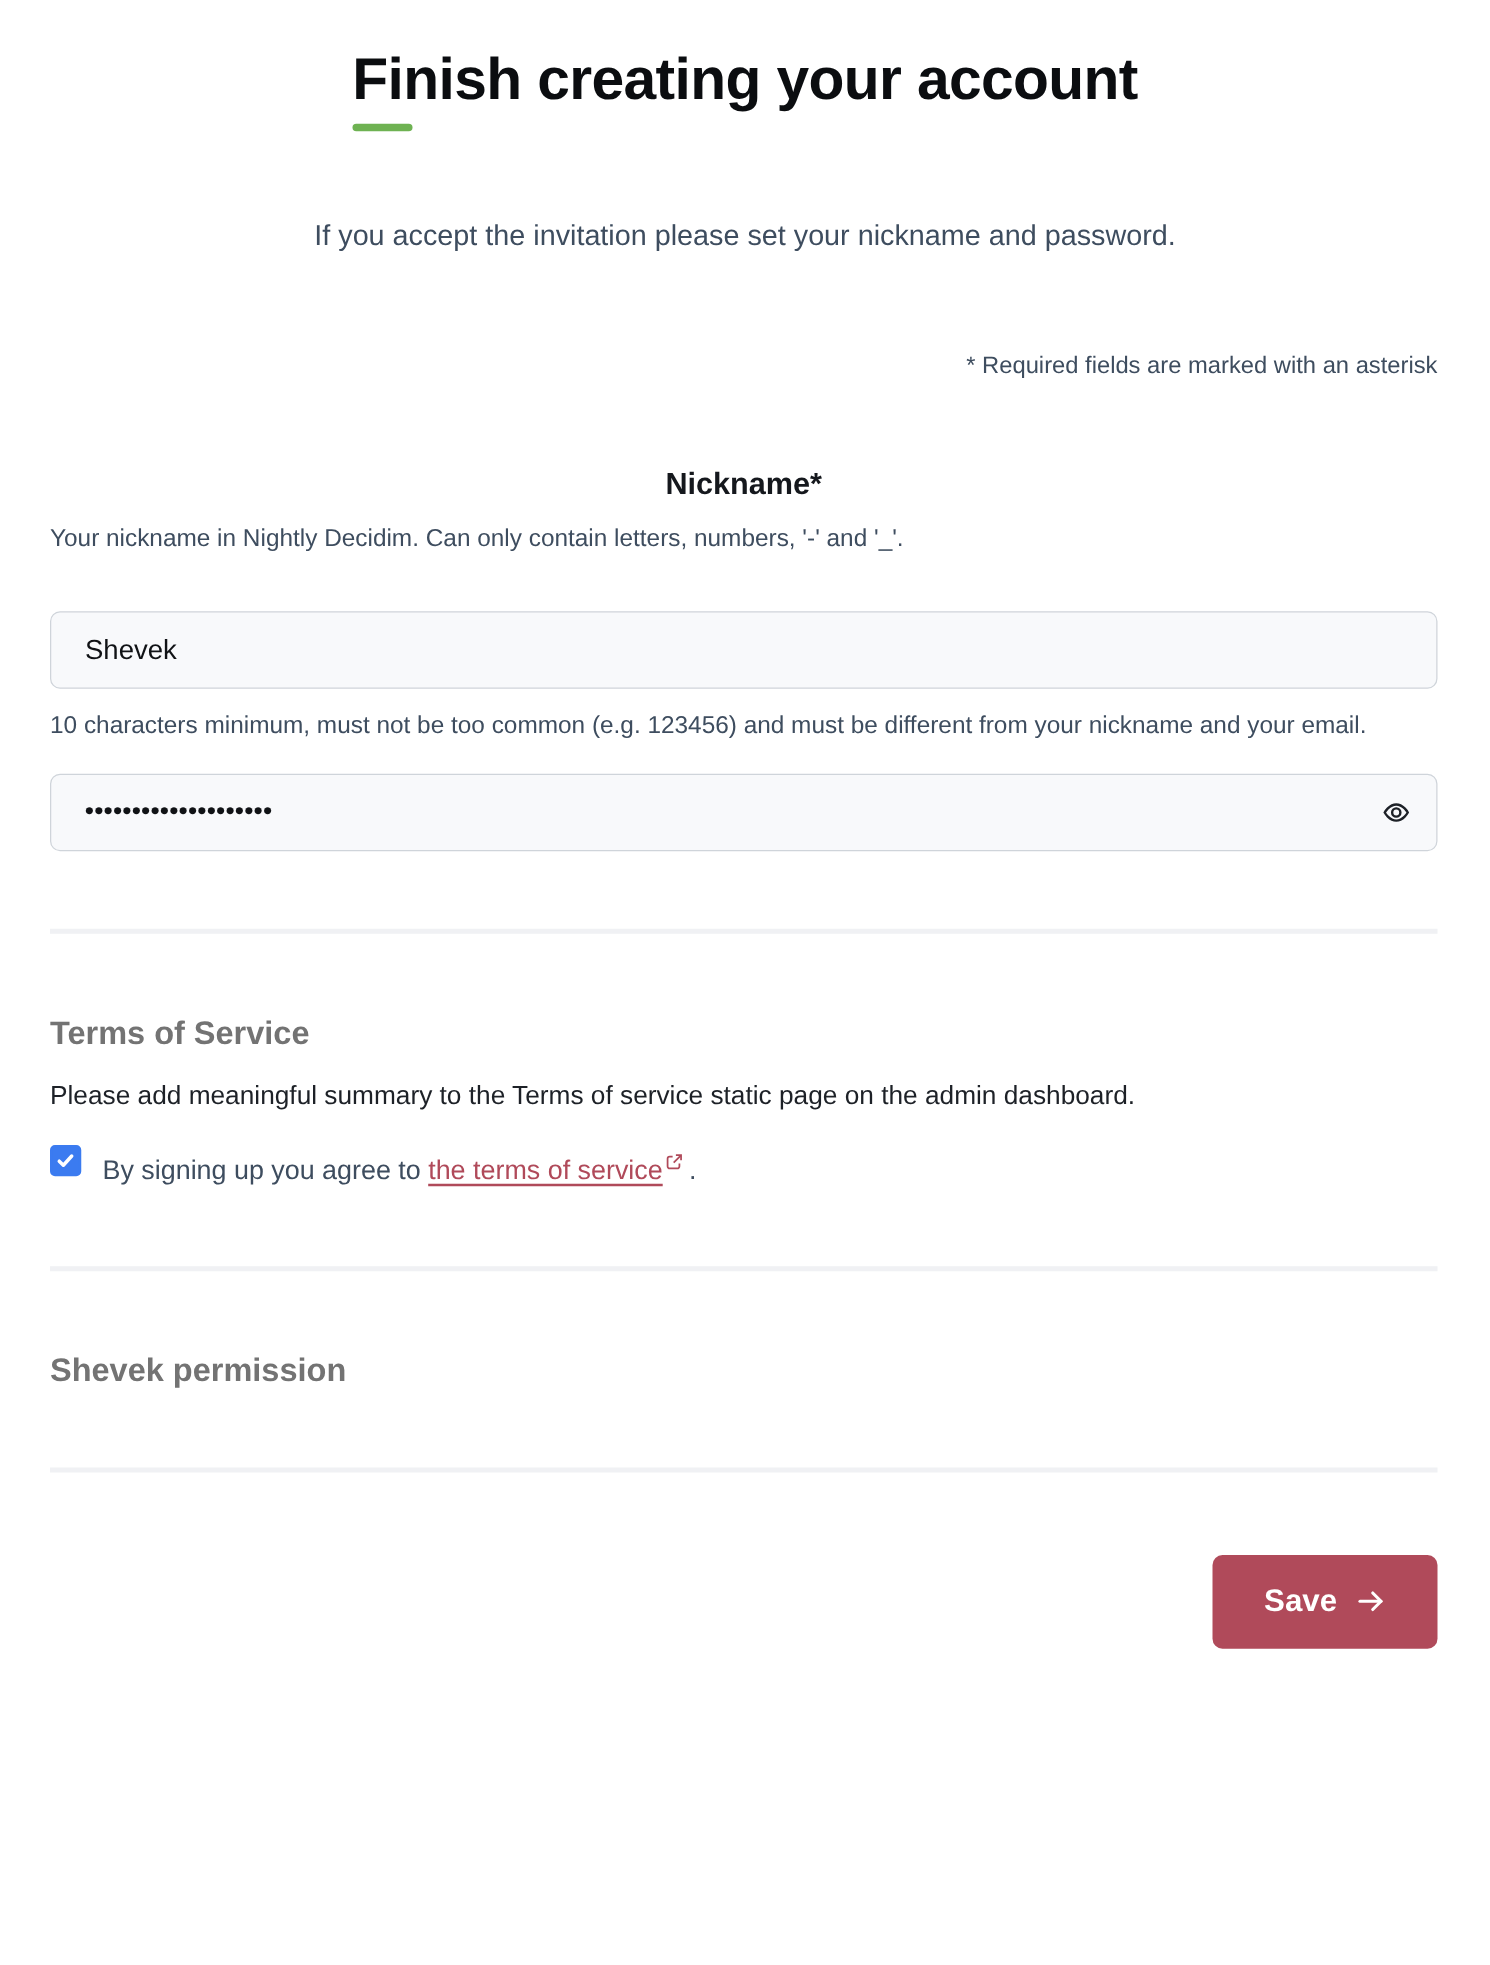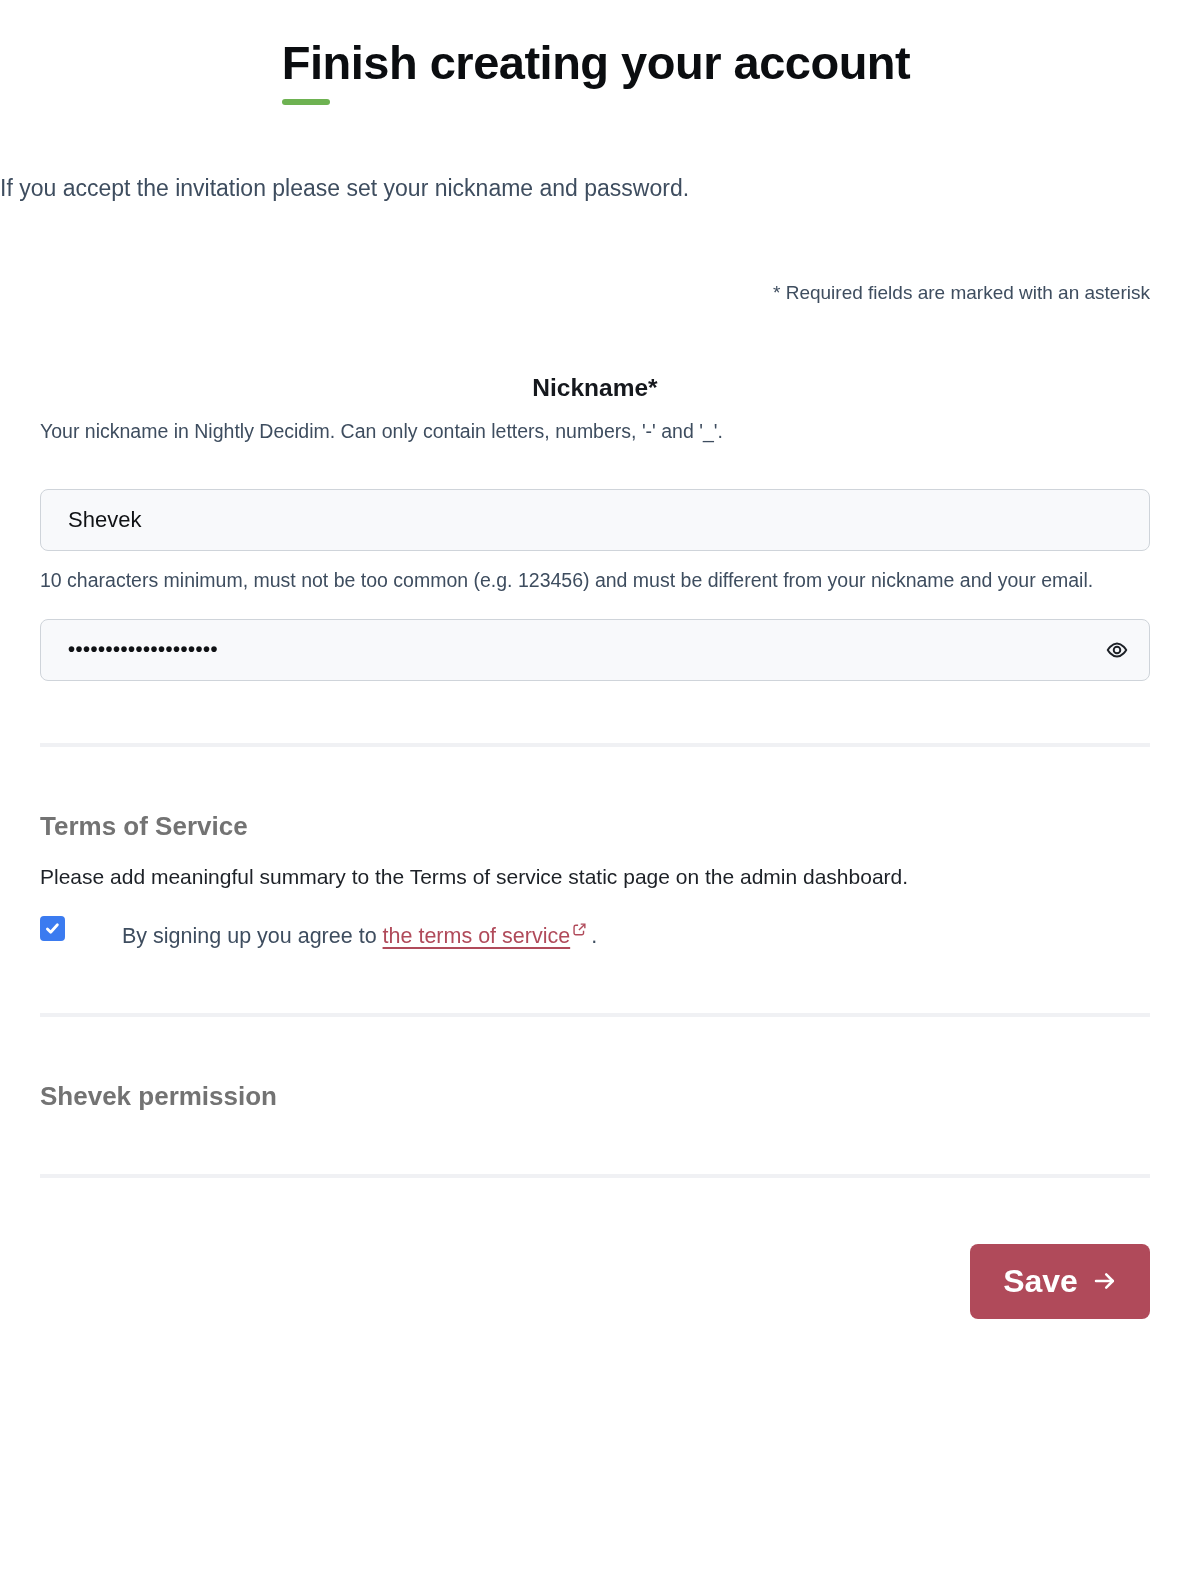--- a/index.html
+++ b/index.html
@@ -25,21 +25,21 @@
   .title-accent {
     width: 48px; height: 6px;
     background: #6eb252;
     border-radius: 3px;
     margin-top: 9px;
   }
   .subtitle {
     margin: 70px 0 0 0;
     font-size: 23px;
     color: #3e4d5f;
-    text-align: left;
+    text-align: center;
   }
 
   
   .form-area { padding: 0 42px 0 40px; }
   .required-note {
     margin: 80px 0 0 0;
     font-size: 19px;
     color: #3e4d5f;
     text-align: right;
   }
@@ -105,21 +105,20 @@
     margin: 23px 0 0 0;
     font-size: 21px;
     color: #1d2127;
   }
 
   .check-row {
     display: flex;
     align-items: flex-start;
     margin-top: 27px;
     cursor: pointer;
-    gap: 40px;
   }
   .checkbox {
     flex: 0 0 auto;
     width: 23px; height: 23px;
     border: 2px solid #9aa1aa;
     border-radius: 4px;
     background: #fff;
     margin-top: 1px;
     display: inline-flex;
     align-items: center;
@@ -163,21 +162,21 @@
     justify-content: center;
     gap: 15px;
     min-width: 180px;
     height: 75px;
     padding: 0 32px;
     background: #b04a5a;
     color: #ffffff;
     border: none;
     border-radius: 8px;
     font-family: inherit;
-    font-size: 32px;
+    font-size: 25px;
     font-weight: 700;
     cursor: pointer;
   }
   .save-btn svg { display: block; }
 </style>
 </head>
 <body>
 
 <div class="page">
 

